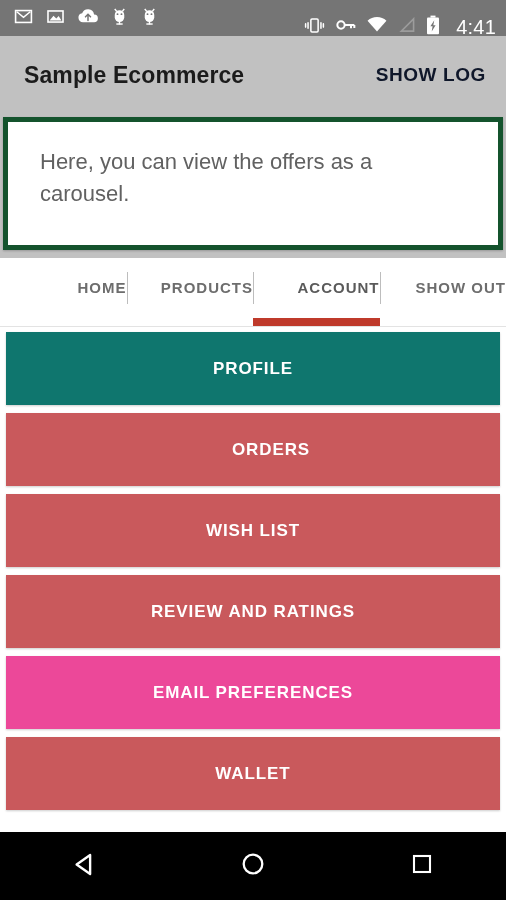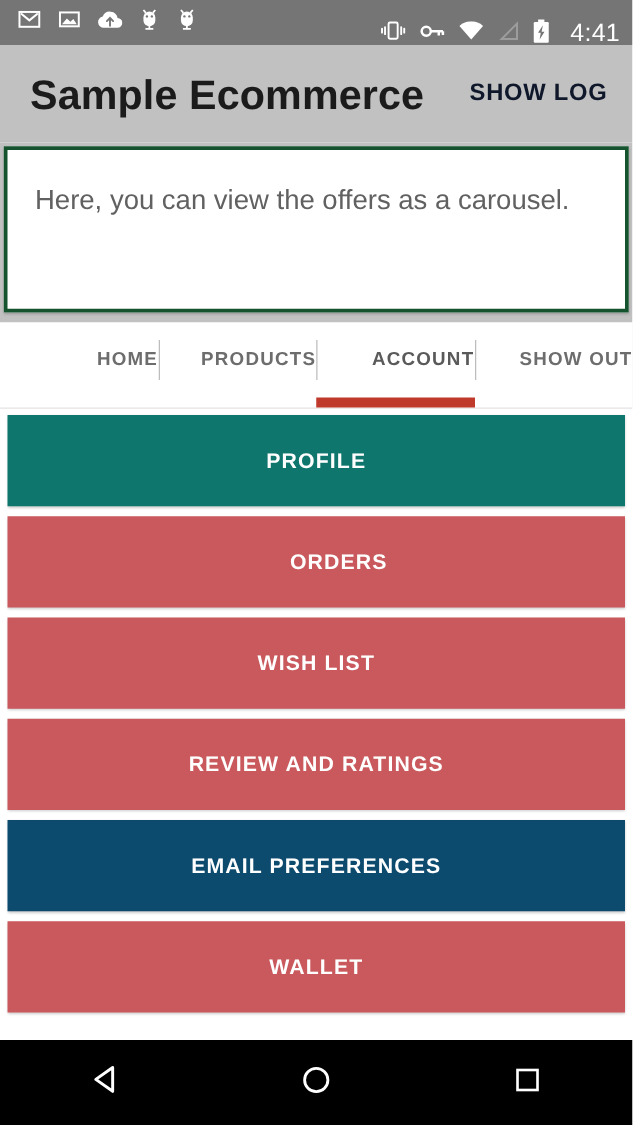--- a/index.html
+++ b/index.html
@@ -34,41 +34,41 @@
 
   
   .app-bar {
     height:78px;
     background:#c1c1c1;
     display:flex; align-items:center;
     padding:0 14px 0 24px;
     flex:0 0 auto;
   }
   .app-title {
-    font-size:33px; font-weight:700; color:#1b1b1b;
+    font-size:23px; font-weight:700; color:#1b1b1b;
     letter-spacing:0.1px; line-height:1;
   }
   .show-log {
     margin-left:auto;
     font-size:19px; font-weight:700; color:#0f172a;
     letter-spacing:0.6px; padding:8px 6px;
     white-space:nowrap;
   }
 
   
   .card-zone {
     background:#c1c1c1;
     padding:3px 3px 8px 3px;
     flex:0 0 auto;
   }
   .card {
     background:#ffffff;
-    border:3px solid #14532d;
+    border:5px solid #14532d;
     height:133px;
-    padding:24px 22px;
+    padding:24px 32px;
     box-shadow:0 1px 2px rgba(0,0,0,0.22);
   }
   .card-text {
     font-size:22px; color:#616161;
     line-height:1.45; font-weight:400;
   }
 
   
   .tab-bar {
     height:68px;
@@ -237,21 +237,21 @@
       <span>SHOW OUT</span>
     </div>
     <div class="tab-indicator" style="background: rgb(191, 58, 43); left: 253px; width: 127px;"></div>
   </div>
 
   <div class="content">
     <button class="menu-btn" style="background: #0f766e;">PROFILE</button>
     <button class="menu-btn" style="background: rgb(201, 89, 92); padding-left: 36px;">ORDERS</button>
     <button class="menu-btn" style="background: rgb(201, 89, 92);">WISH LIST</button>
     <button class="menu-btn" style="background: rgb(201, 89, 92);">REVIEW AND RATINGS</button>
-    <button class="menu-btn" style="background: #0c4a6e;">EMAIL PREFERENCES</button>
+    <button class="menu-btn" style="background: #ec4899;">EMAIL PREFERENCES</button>
     <button class="menu-btn" style="background: rgb(201, 89, 92);">WALLET</button>
   </div>
 
   <div class="nav-bar" style="background: rgb(0, 0, 0);">
     <div class="nav-btn">
       <span>
         <svg width="27" height="27" viewBox="0 0 24 24">
             <path d="M17 3.5 L5 12 L17 20.5 Z" fill="none" stroke="#fff" stroke-width="2.1" stroke-linejoin="round"></path>
           </svg>
       </span>

